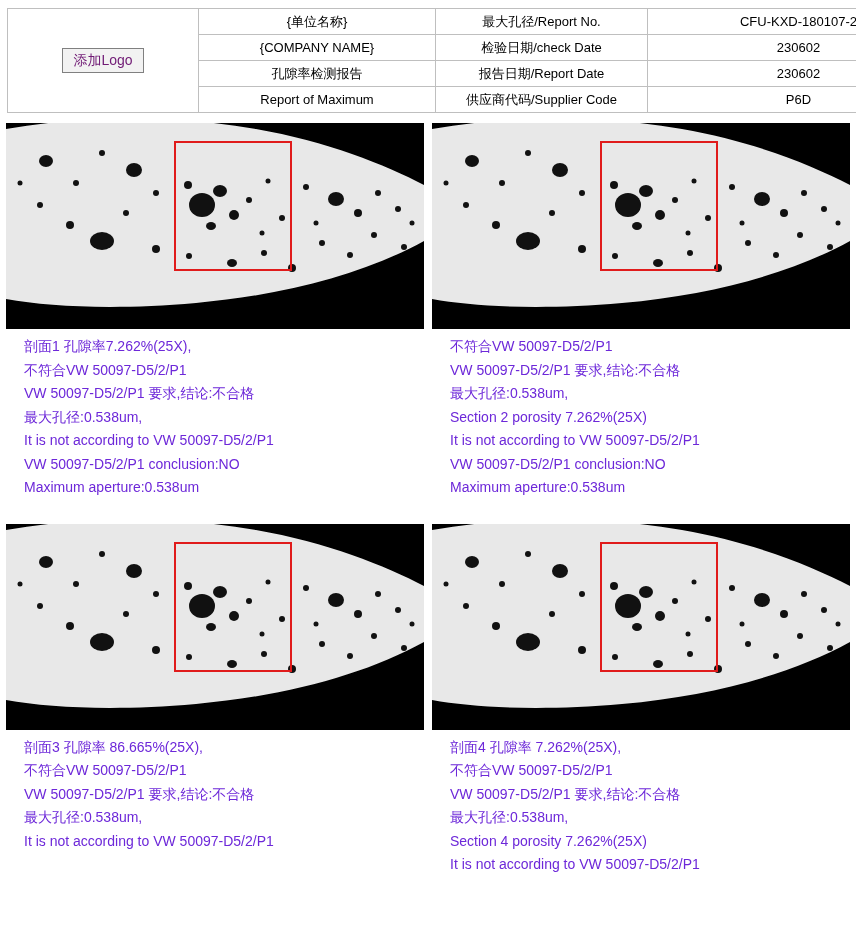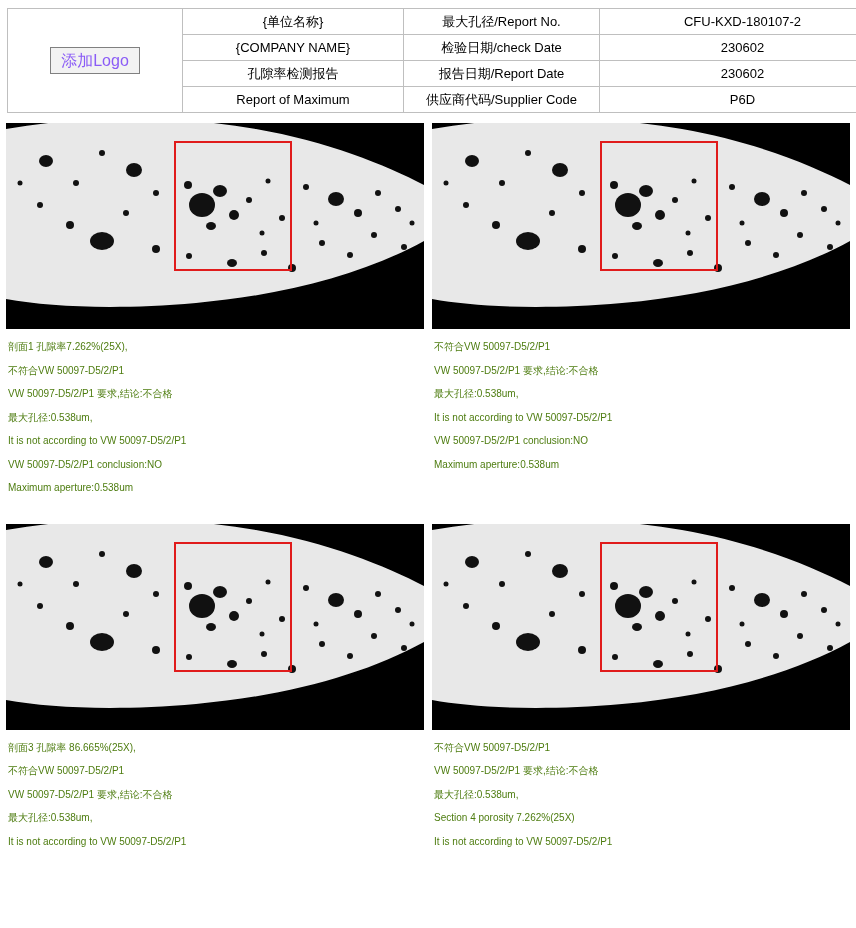--- a/index.html
+++ b/index.html
@@ -28,36 +28,36 @@
     width: 844px;
     table-layout: fixed;
     margin: 2px 0 0 1px;
   }
   table.header td {
     border: 1px solid #bfbfbf;
     height: 25px;
     font-size: 13px;
     text-align: center;
     vertical-align: middle;
-    padding: 0 4px;
+    padding: 0 12px;
     color: #000;
     margin-top: 40px;
   }
   td.logo-cell {
     width: 166px;
     vertical-align: middle;
     text-align: center;
   }
   .logo-box {
     display: inline-block;
     border: 1px solid #808080;
     background: #f2f2f2;
     padding: 4px 10px;
-    font-size: 16px;
-    color: #8b5cf6;
+    font-size: 14px;
+    color: #701a75;
     line-height: 1.1;
   }
   td.col-name { width: 212px; }
   td.col-label { width: 187px; }
   td.col-value { width: 277px; }
 
   
   .sections {
     margin-top: 10px;
     display: grid;
@@ -85,23 +85,24 @@
     border: 2px solid #e01b1b;
     left: 168px;
     top: 18px;
     width: 118px;
     height: 130px;
     z-index: 5;
     box-sizing: border-box;
   }
   .caption {
     padding: 6px 2px 0 2px;
-    font-size: 10px;
+    font-size: 14px;
     line-height: 23.5px;
-    color: #4d7c0f;
+    color: #6d28d9;
+    margin-left: 16px;
   }
   .caption div { white-space: nowrap; }
   .row2 { margin-top: 24px; }
 </style>
 </head>
 <body>
 
 <div class="page">
 
   <table class="header">
@@ -252,20 +253,21 @@
               <circle cx="14" cy="60" r="2.5"></circle>
             </g>
           </g>
         </svg>
         <div class="roi"></div>
       </div>
       <div class="caption">
         <div>不符合VW 50097-D5/2/P1</div>
         <div>VW 50097-D5/2/P1 要求,结论:不合格</div>
         <div>最大孔径:0.538um,</div>
+        <div>Section 2 porosity  7.262%(25X)</div>
         <div>It is not according to VW 50097-D5/2/P1</div>
         <div>VW 50097-D5/2/P1 conclusion:NO</div>
         <div>Maximum aperture:0.538um</div>
       </div>
     </div>
 
     <div class="section row2">
       <div class="micro">
         <svg class="field" viewBox="0 0 418 206" preserveAspectRatio="none">
           <defs>
@@ -374,20 +376,21 @@
               <circle cx="256" cy="110" r="2.5"></circle>
               <circle cx="310" cy="100" r="2.5"></circle>
               <circle cx="406" cy="100" r="2.5"></circle>
               <circle cx="14" cy="60" r="2.5"></circle>
             </g>
           </g>
         </svg>
         <div class="roi"></div>
       </div>
       <div class="caption">
+        <div>剖面4 孔隙率 7.262%(25X),</div>
         <div>不符合VW 50097-D5/2/P1</div>
         <div>VW 50097-D5/2/P1 要求,结论:不合格</div>
         <div>最大孔径:0.538um,</div>
         <div>Section 4 porosity  7.262%(25X)</div>
         <div>It is not according to VW 50097-D5/2/P1</div>
       </div>
     </div>
 
   </div>
 </div>

